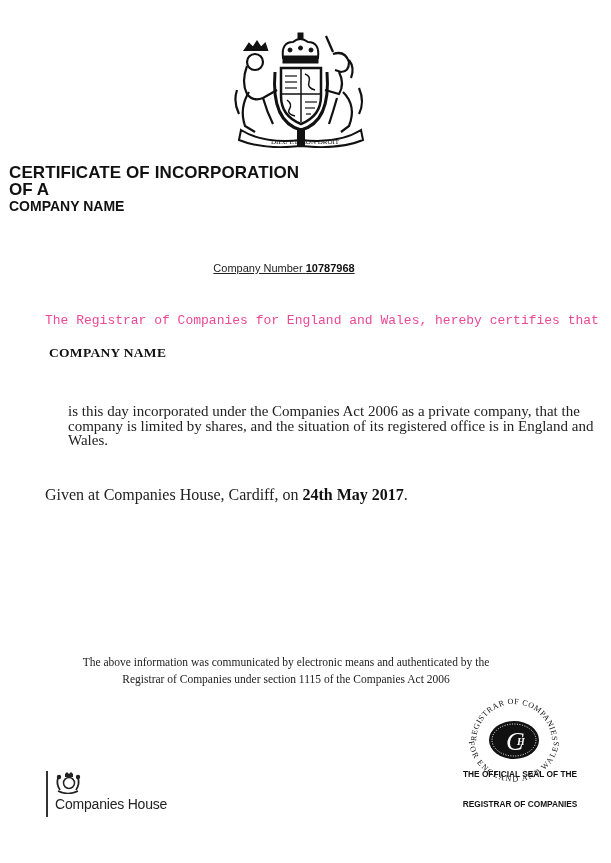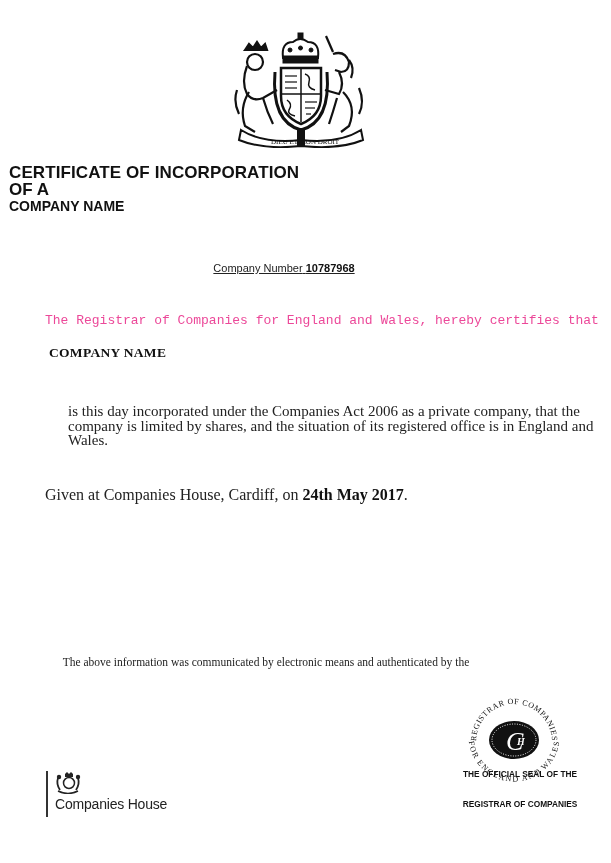--- a/index.html
+++ b/index.html
@@ -17,21 +17,21 @@
 
   #compnum { left: 0; width: 568px; top: 262px; text-align: center; font-size: 11px; color: #222; text-decoration: underline; }
   #compnum b { color: #111; }
 
   #registrar { left: 45px; top: 313px; font-size: 13px; color: #ec4899; font-family: Liberation Mono, monospace; }
   #cname { left: 49px; top: 345px; font-size: 13.5px; font-weight: bold; letter-spacing: 0.3px; color: #111; }
   #incorp { left: 45px; top: 404px; width: 530px; font-size: 15px; line-height: 14.5px; color: #222; margin-left: 23px; }
   #given { left: 45px; top: 486px; font-size: 16px; color: #222; font-family: Liberation Serif, serif; }
   #given b { color: #111; }
 
-  #footnote { left: 0; width: 532px; top: 654px; text-align: center; font-size: 11.5px; line-height: 17px; color: #222; }
+  #footnote { left: 0; width: 532px; top: 654px; text-align: center; font-size: 11.5px; line-height: 17px; color: #222; padding-left: 20px; }
   #ch-bar { left: 46px; top: 771px; width: 1.5px; height: 46px; background: #333; }
   #ch-crest { left: 55px; top: 772px; width: 26px; height: 22px; }
   #ch-text { left: 55px; top: 796px; font-size: 14px; color: #222; letter-spacing: -0.2px; }
 
   #seal { left: 466px; top: 696px; width: 96px; height: 90px; }
   .seal-caption { left: 450px; width: 140px; text-align: center; font-weight: bold; font-size: 8.3px; color: #111; }
   #seal-cap1 { top: 769px; }
   #seal-cap2 { top: 799px; }
 </style>
 </head>
@@ -103,20 +103,21 @@
 <div id="cname" class="abs serif">COMPANY NAME</div>
 <div id="incorp" class="abs serif">is this day incorporated under the Companies Act 2006 as a private company, that the company is limited by shares, and the situation of its registered office is in England and Wales.</div>
 
 <div id="given" class="abs serif">
   <span>Given at Companies House, Cardiff, on</span>
   <b>24th May 2017</b><span>.</span>
 </div>
 
 <div id="footnote" class="abs serif">
   <div>The above information was communicated by electronic means and authenticated by the</div>
+  <div>Registrar of Companies under section 1115 of the Companies Act 2006</div>
 </div>
 
 <div id="ch-bar" class="abs"></div>
 <div id="ch-crest" class="abs">
   <svg width="26" height="22" viewBox="0 0 26 22">
     <path d="M10 2 l2 -2 l2 2 l2 -2 l2 2 l0 3 l-8 0 z" fill="#222"></path>
     <circle cx="14" cy="11" r="5.5" fill="none" stroke="#222" stroke-width="1.5"></circle>
     <path d="M3 6 q-2 6 2 12 M23 6 q2 6 -2 12" fill="none" stroke="#222" stroke-width="1.8"></path>
     <circle cx="4" cy="5" r="2.2" fill="#222"></circle>
       <circle cx="23" cy="5" r="2.2" fill="#222"></circle>

